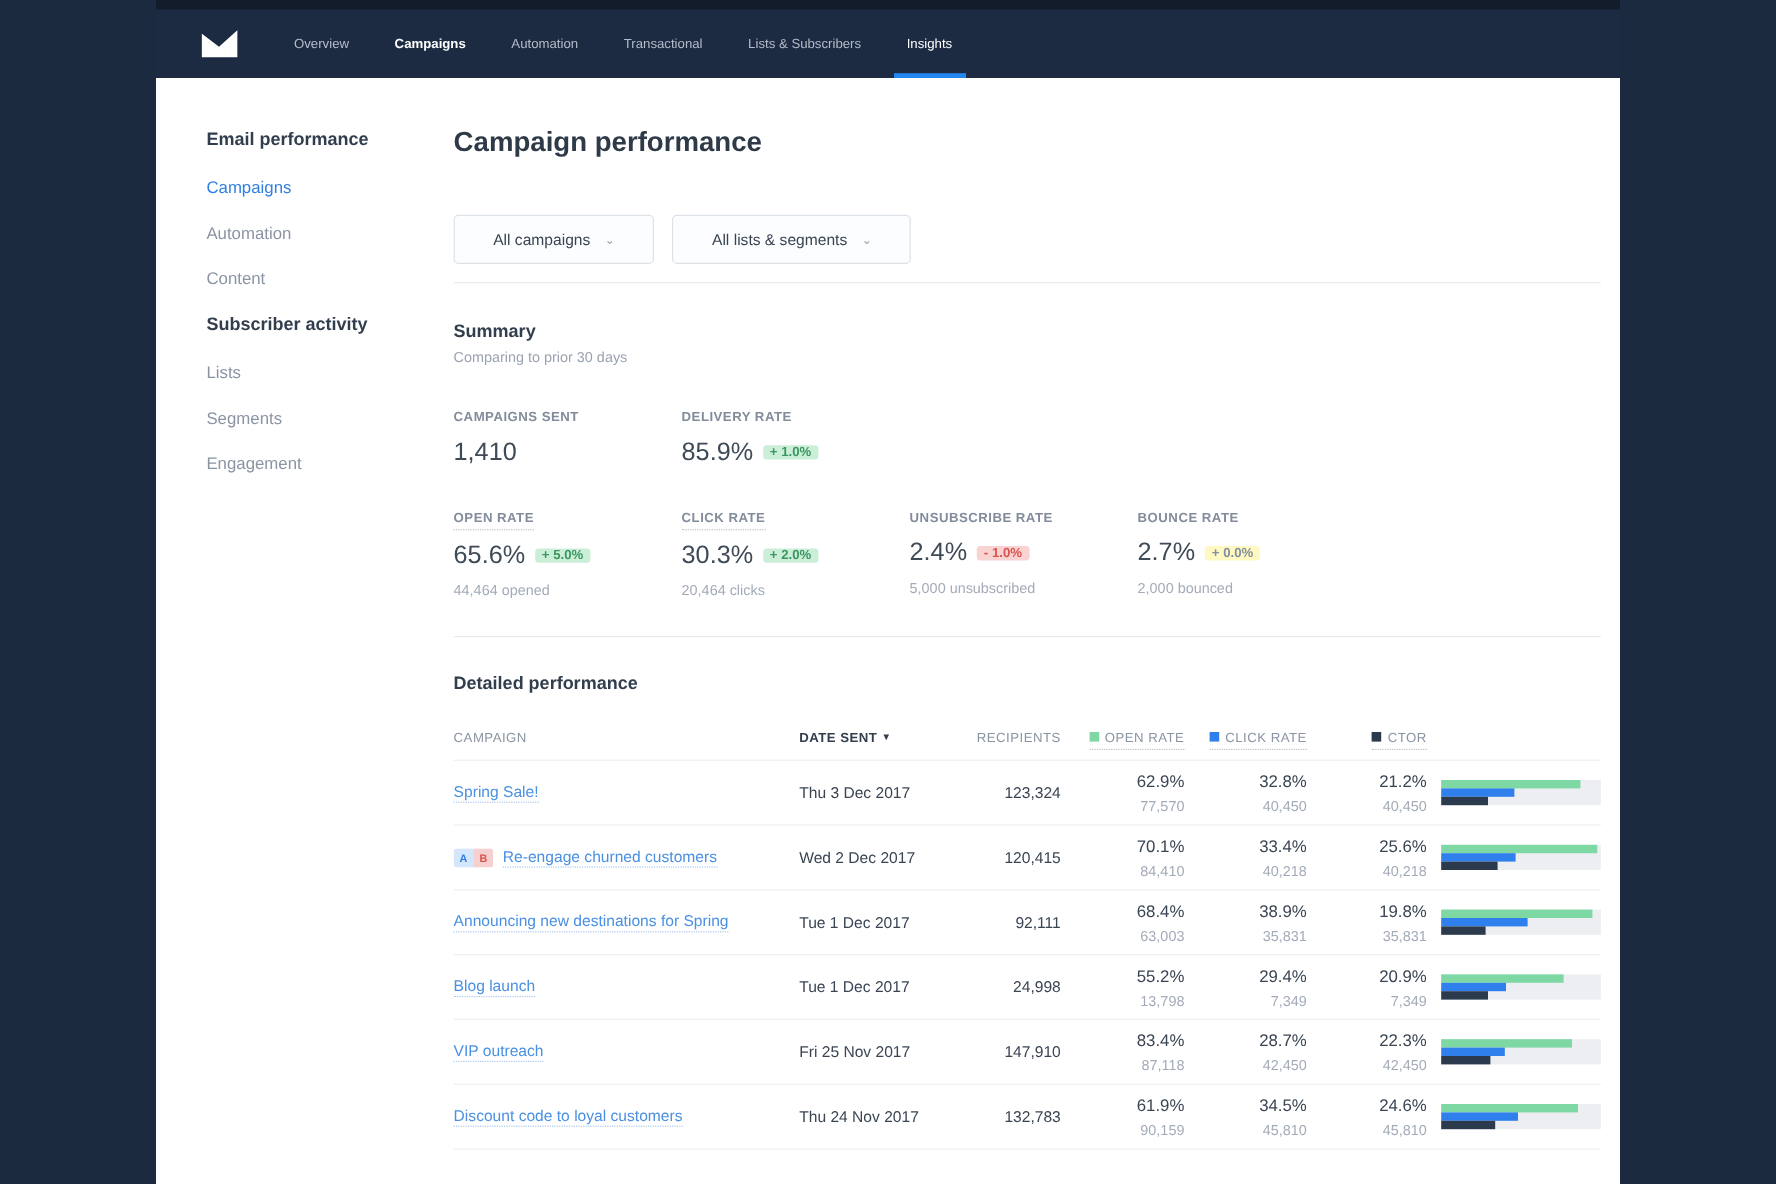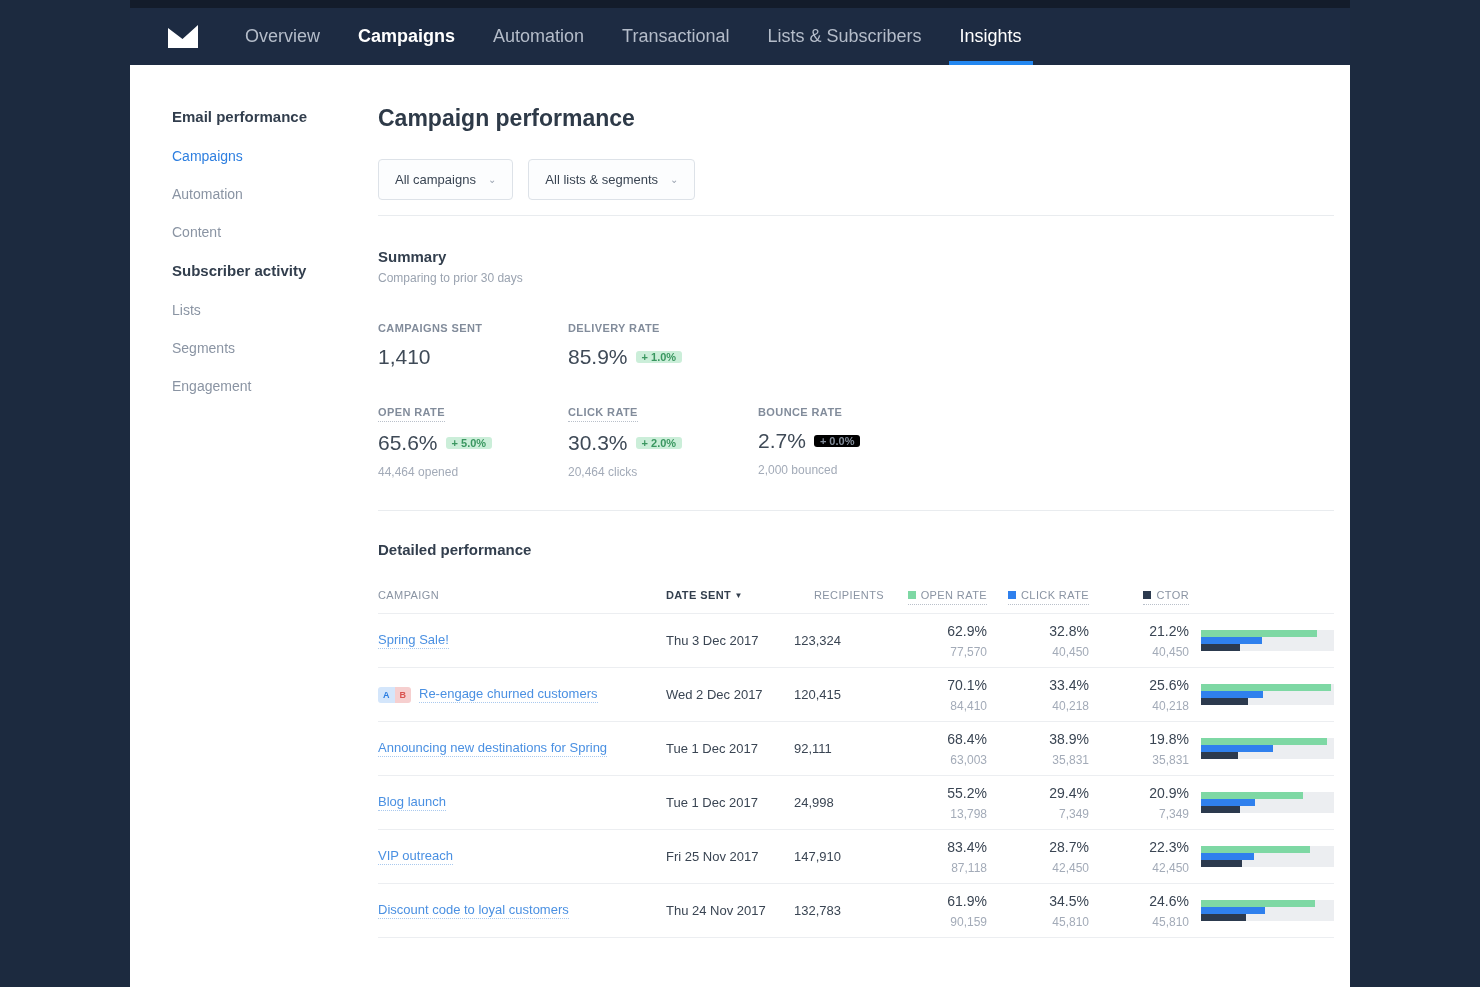--- a/index.html
+++ b/index.html
@@ -3,75 +3,75 @@
 <meta charset="utf-8">
 <style>
   * { margin:0; padding:0; box-sizing:border-box; }
   html,body { width:1480px; height:987px; }
   body { font-family:"Liberation Sans", sans-serif; background:#1c2a3f; position:relative; overflow:hidden; }
 
   .panel { position:absolute; left:130px; top:0; width:1220px; height:987px; display:flex; flex-direction:column; }
   .top-strip { height:8px; background:#131c2b; }
   .navbar { height:57px; background:#1d2b42; display:flex; align-items:stretch; padding-left:38px; flex-shrink:0; }
   .logo-wrap { display:flex; align-items:center; margin-right:28px; cursor:pointer; }
-  .nav-item { position:relative; display:flex; align-items:center; padding:0 19px; color:#b4bcc9; font-size:18px; cursor:pointer; }
+  .nav-item { position:relative; display:flex; align-items:center; padding:0 19px; color:#b4bcc9; font-size:11px; cursor:pointer; }
   .nav-item.bold { color:#ffffff; font-weight:bold; }
   .nav-item.active { color:#ffffff; }
   .nav-item.active::after { content:""; position:absolute; left:8px; right:8px; bottom:0; height:4px; background:#2387f0; }
 
   .content { flex:1; background:#ffffff; display:flex; overflow:hidden; }
 
   .sidebar { width:248px; padding:43px 0 0 42px; flex-shrink:0; }
   .side-heading { font-size:15px; font-weight:bold; color:#323e4d; margin-bottom:23px; }
   .side-item { font-size:14px; color:#8a94a3; margin-bottom:22px; cursor:pointer; }
   .side-item.active { color:#2e7fe0; }
   .side-section + .side-section { margin-top:10px; }
 
   .main { flex:1; padding:40px 16px 0 0; }
   .page-title { font-size:23px; font-weight:bold; color:#2e3a48; }
 
   .filters { display:flex; margin-top:27px; gap:15px; }
   .date-box { width:220px; height:41px; background:#fff; border:1px solid #d9dee5; border-radius:4px; display:flex; align-items:center; padding:0 15px; font-size:13px; color:#3a4553; cursor:pointer; }
-  .dropdown { height:41px; background:#fcfdfe; border:1px solid #dde2e8; border-radius:4px; display:flex; align-items:center; padding:0 16px; font-size:13px; color:#3a4553; gap:12px; cursor:pointer; }
+  .dropdown { height:41px; background:#fcfdfe; border:1px solid #dde2e8; border-radius:4px; display:flex; align-items:center; padding:0 32px; font-size:13px; color:#3a4553; gap:12px; cursor:pointer;margin-top:20px; }
   .chev { color:#9aa3b0; font-size:10px; }
 
   .hr { height:1px; background:#e9ecef; margin-top:15px; }
 
   .summary { margin-top:32px; }
   .sec-title { font-size:15px; font-weight:bold; color:#323e4d; }
   .sec-sub { font-size:12px; color:#9aa3b0; margin-top:6px; }
   .metric-row { display:flex; margin-top:33px; }
   .metric { width:190px; }
   .metric-label { display:inline-block; font-size:11px; color:#828c9b; letter-spacing:.4px; font-weight:bold; }
   .metric-label.tip { border-bottom:1px dotted #b9c0ca; padding-bottom:3px; cursor:pointer; }
   .metric-line { margin-top:9px; display:flex; align-items:center; gap:8px; }
   .metric-value { font-size:21px; color:#3f4a57; }
   .badge { font-size:11px; padding:0 6px; border-radius:3px; font-weight:bold; }
   .badge.positive { background:#cbeed9; color:#3a9760; }
   .badge.negative { background:#f9d2d2; color:#d9534f; }
-  .badge.neutral  { background:#000000; color:#848e9c; }
+  .badge.neutral  { background:#fef9c3; color:#848e9c; }
   .metric-sub { font-size:12px; color:#a3abb8; margin-top:10px; }
 
   .detailed { margin-top:30px; }
   .tbl { margin-top:5px; }
   .tbl-grid { display:grid; grid-template-columns: 1fr 128px 90px 103px 102px 100px 145px; align-items:center; }
   .tbl-head { padding:26px 0 12px 0; border-bottom:1px solid #eceef1; }
   .th { font-size:11px; color:#8a94a3; letter-spacing:.4px; font-weight:normal; }
   .th.right { text-align:right; }
   .th .dotted { border-bottom:1px dotted #b9c0ca; padding-bottom:3px; cursor:pointer; }
   .th.sorted { color:#323e4d; font-weight:bold; cursor:pointer; }
   .legend-sq { display:inline-block; width:8px; height:8px; margin-right:5px; position:relative; top:0px; }
   .row { border-bottom:1px solid #eceef1; min-height:54px; }
   .cell-campaign { display:flex; align-items:center; gap:8px; font-size:13px; }
   .ab-pill { display:flex; border-radius:3px; overflow:hidden; font-size:9px; font-weight:bold; flex-shrink:0; }
   .ab-a { background:#d4e6fb; color:#2a7de1; padding:3px 5px; }
   .ab-b { background:#f6cfcf; color:#d9534f; padding:3px 5px; }
   .camp-link { color:#4a90e2; text-decoration:none; border-bottom:1px dotted #a9c9ee; padding-bottom:1px; cursor:pointer; }
   .cell-date { font-size:13px; color:#3a4553; }
-  .cell-num { font-size:13px; color:#3a4553; text-align:left; }
+  .cell-num { font-size:13px; color:#3a4553; text-align:right; }
   .cell-pct { text-align:right; }
   .pct-main { font-size:14px; color:#3a4553; }
   .pct-sub { font-size:12px; color:#a3abb8; margin-top:6px; }
   .bars { margin-left:12px; width:133px; background:#eceef1; padding:0; }
   .bar { height:7px; }
   .bar.g { background:#7ed8a4; }
   .bar.b { background:#2f80ed; }
   .bar.d { background:#2c3a4e; }
 </style>
 </head>
@@ -143,20 +143,24 @@
           </div>
         <div class="metric-row" id="metrics-row2">
             <div class="metric"><span class="metric-label tip">OPEN RATE</span><div class="metric-line">
                 <span class="metric-value">65.6%</span>
                 <span class="badge positive">+ 5.0%</span>
               </div><div class="metric-sub">44,464 opened</div></div>
             <div class="metric"><span class="metric-label tip">CLICK RATE</span><div class="metric-line">
                 <span class="metric-value">30.3%</span>
                 <span class="badge positive">+ 2.0%</span>
               </div><div class="metric-sub">20,464 clicks</div></div>
+            <div class="metric"><span class="metric-label">UNSUBSCRIBE RATE</span><div class="metric-line">
+                <span class="metric-value">2.4%</span>
+                <span class="badge negative">- 1.0%</span>
+              </div><div class="metric-sub">5,000 unsubscribed</div></div>
             <div class="metric"><span class="metric-label">BOUNCE RATE</span><div class="metric-line">
                 <span class="metric-value">2.7%</span>
                 <span class="badge neutral">+ 0.0%</span>
               </div><div class="metric-sub">2,000 bounced</div></div>
           </div>
       </div>
 
       <div class="hr" style="margin-top:31px;"></div>
 
       <div class="detailed">

